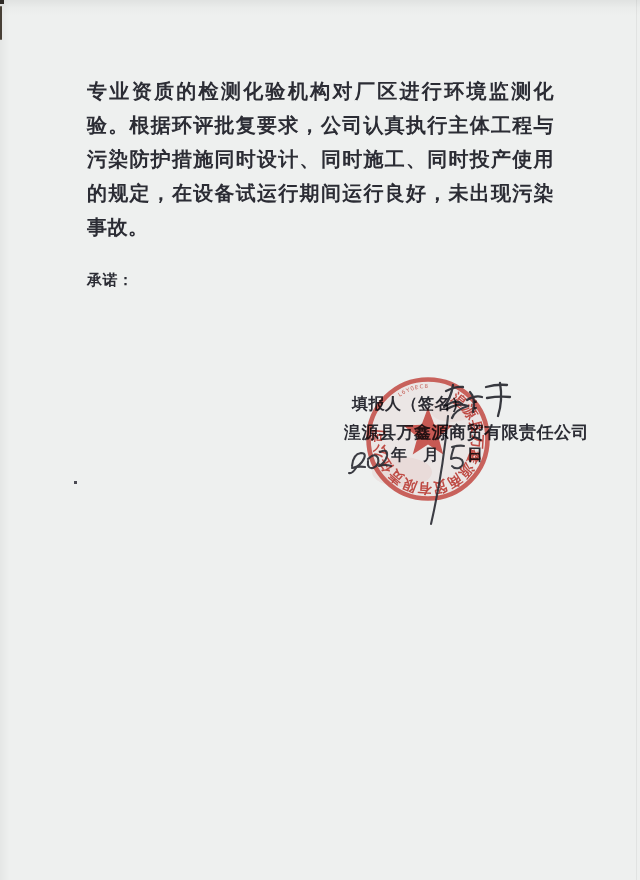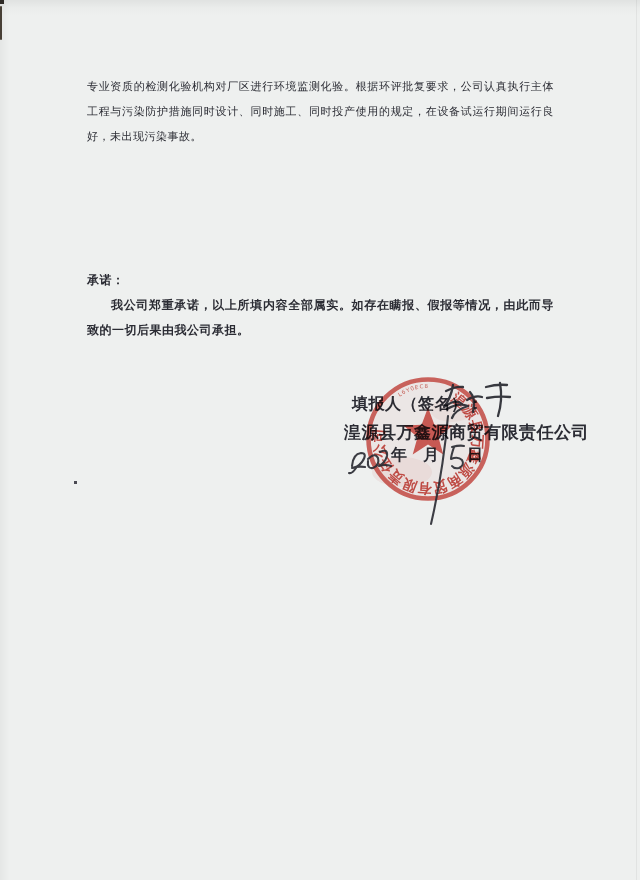--- a/index.html
+++ b/index.html
@@ -11,28 +11,28 @@
   .page{
     position:relative;width:640px;height:880px;
     background:
       linear-gradient(180deg, rgba(0,0,0,0.06) 0px, rgba(0,0,0,0.015) 8px, rgba(0,0,0,0) 16px),
       linear-gradient(90deg, rgba(0,0,0,0.04) 0px, rgba(0,0,0,0) 10px),
       #eef0ef;
     color:#2b2c34;
   }
   .body-text{
     position:absolute;left:87px;top:74px;width:467px;
-    font-size:11px;line-height:25px;letter-spacing:0.5px;
-    font-weight:400;text-align:justify;
+    font-size:20px;line-height:34px;letter-spacing:0.5px;
+    font-weight:700;text-align:justify;
   }
   .body-text p{margin:0;}
   .indent{text-indent:2em;}
   .commitment{
     position:absolute;left:87px;top:268px;width:467px;
-    font-size:12px;line-height:25px;letter-spacing:0.5px;
+    font-size:15px;line-height:25px;letter-spacing:0.5px;
     font-weight:600;text-align:justify;
   }
   .commitment p{margin:0;}
   .commitment .heading{font-weight:700;}
   .sig-label{
     position:absolute;left:352px;top:394px;
     font-size:16px;font-weight:600;letter-spacing:0.5px;white-space:nowrap;
   }
   .company-line{
     position:absolute;left:344px;top:421px;
@@ -58,21 +58,20 @@
 <body>
 
 <div class="page">
 
   <div class="body-text">
     <p>专业资质的检测化验机构对厂区进行环境监测化验。根据环评批复要求，公司认真执行主体工程与污染防护措施同时设计、同时施工、同时投产使用的规定，在设备试运行期间运行良好，未出现污染事故。</p>
   </div>
 
   <div class="commitment">
     <p class="heading">承诺：</p>
-    <p class="indent">我公司郑重承诺，以上所填内容全部属实。如存在瞒报、假报等情况，由此而导致的一切后果由我公司承担。</p>
   </div>
 
   <div class="sig-label">填报人（签名）：</div>
   <div class="company-line">湟源县万鑫源商贸有限责任公司</div>
   <span class="date-char date-year">年</span>
   <span class="date-char date-month">月</span>
   <span class="date-char date-day">日</span>
 
   <div class="corner-mark"></div>
   <div class="edge-tick"></div>

